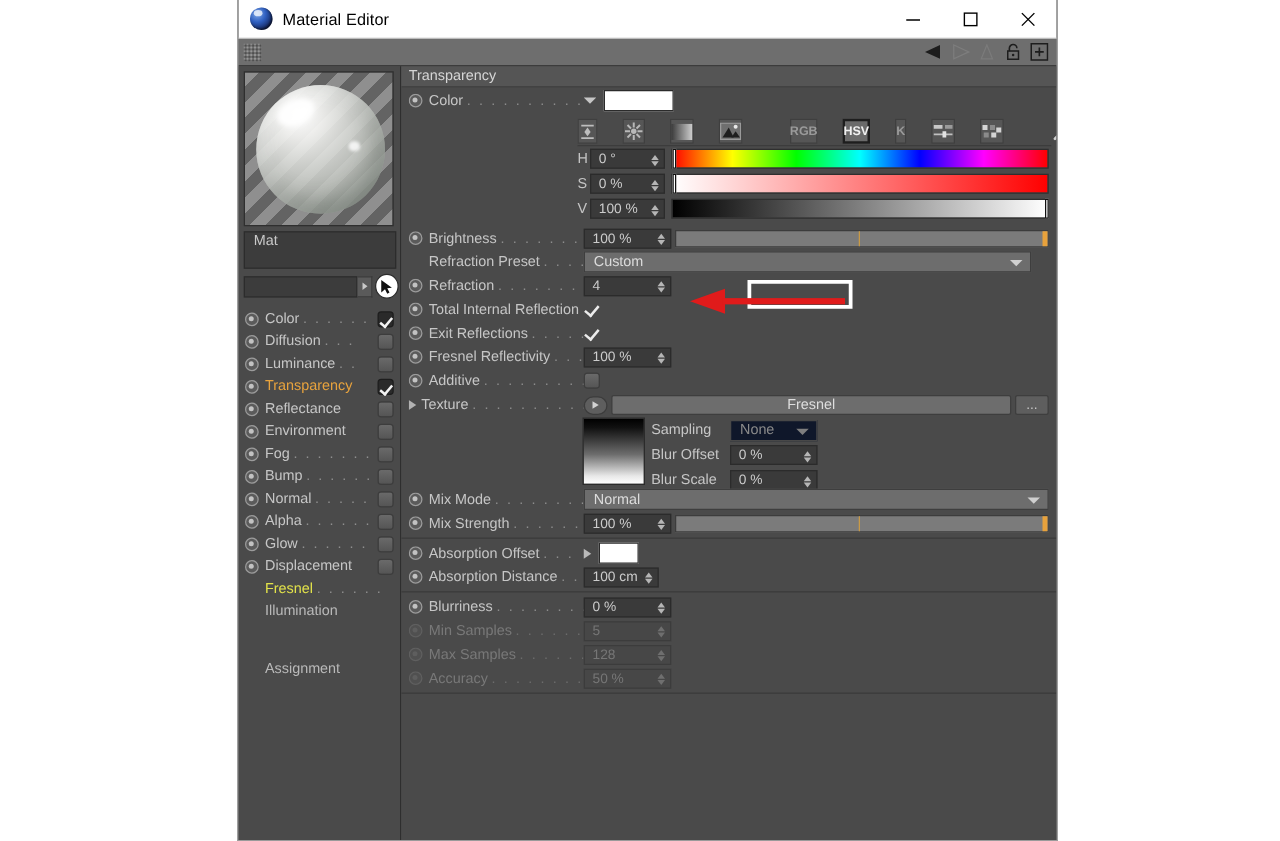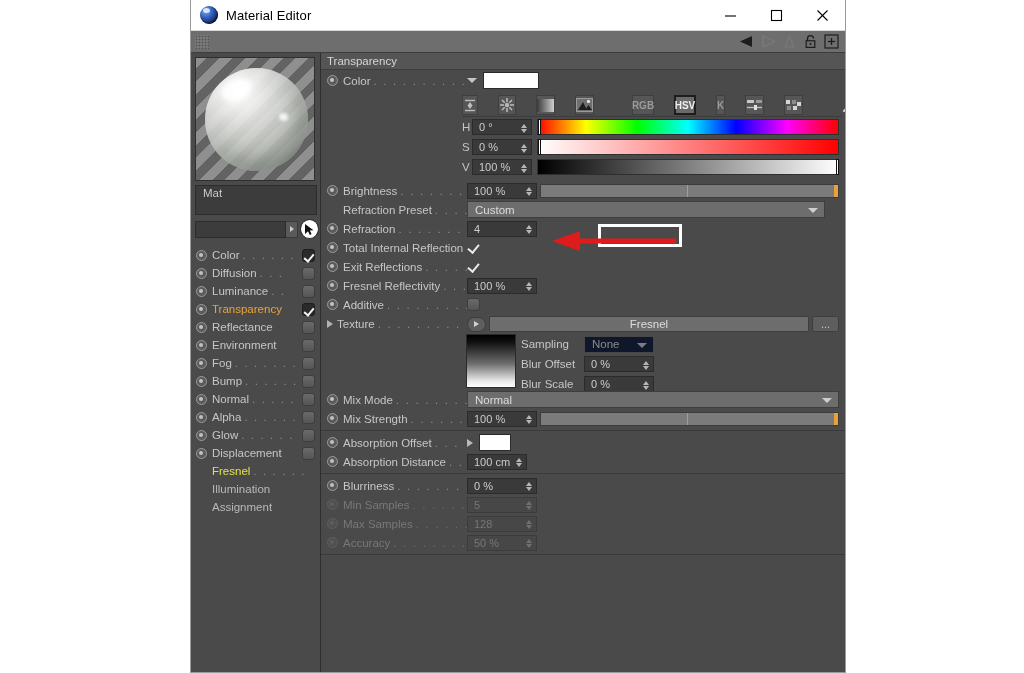--- a/index.html
+++ b/index.html
@@ -448,21 +448,21 @@
               <span class="cb"></span>
             </div>
             <div class="chan editor" style="padding-left: 16px;">
               <span class="lbl">Fresnel</span>
               <span class="dots">. . . . . .</span>
             </div>
             <div class="chan plain" style="padding-left: 16px; justify-content: flex-end;">
               <span class="lbl">Illumination</span>
               <span class="dots"></span>
             </div>
-            <div class="chan plain" style="padding-left: 16px;">
+            <div class="chan plain" style="padding-left: 16px; margin-top: 28px;">
               <span class="lbl">Assignment</span>
               <span class="dots"></span>
             </div>
           </div>
       </div>
 
       <div id="right">
         <div id="section-head">Transparency</div>
 
         <div class="row" style="height:21px">

